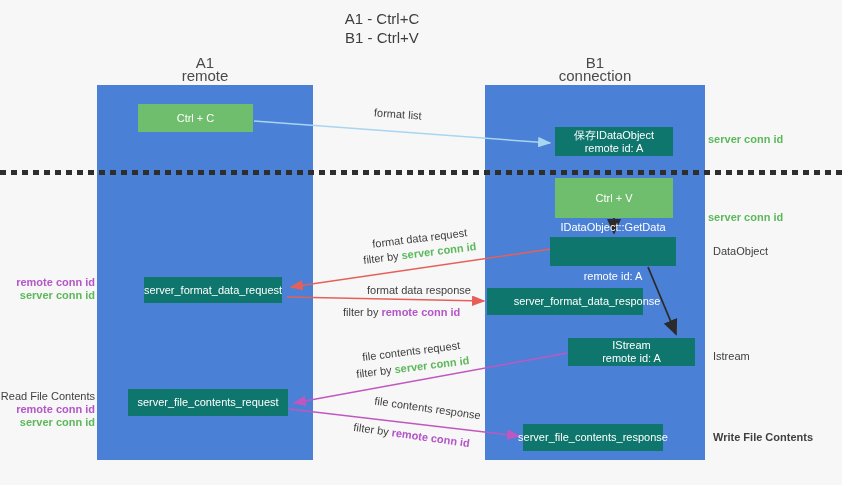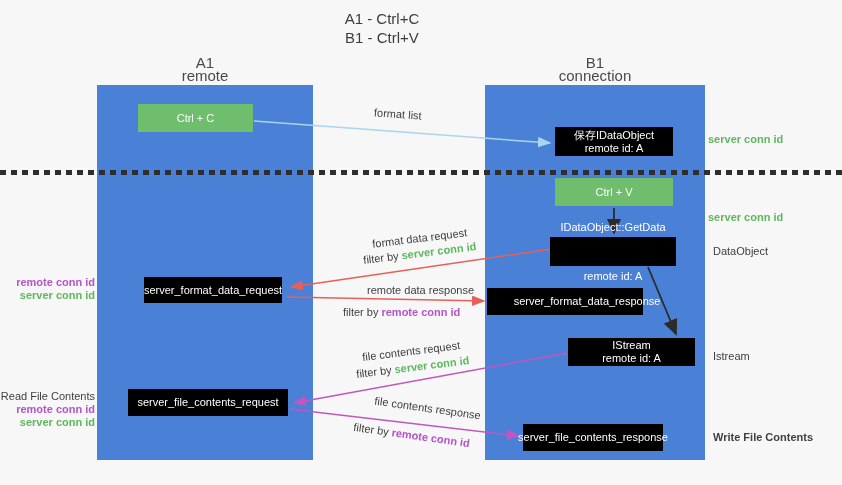--- a/index.html
+++ b/index.html
@@ -35,21 +35,21 @@
     z-index: 3;
   }
   .node {
     z-index: 4;
     display: flex; flex-direction: column;
     align-items: center; justify-content: center;
     color: #ffffff; font-size: 11px; line-height: 13px;
     text-align: center; white-space: nowrap;
   }
   .node.green  { background: #6fbe6d; }
-  .node.orange { background: #000000; }
+  .node.orange { background: #0f766e; }
   .lbl { font-size: 11px; line-height: 13px; white-space: nowrap; z-index: 4; }
   .dark   { color: #3f3f3f; }
   .green-t  { color: #5cb85c; font-weight: bold; }
   .purple-t { color: #b455c8; font-weight: bold; }
   .right-align { text-align: right; }
   .rot-up   { transform: rotate(-7deg); }
   .rot-dn   { transform: rotate(8deg); }
   .rot-sm   { transform: rotate(4deg); }
   .fp { display: inline-block; margin-right: 3px; }
 </style>
@@ -101,21 +101,21 @@
 
   <div class="abs divider"></div>
 
   <div class="abs node green" style="left:138px; top:104px; width:115px; height:28px;">
     <div>Ctrl + C</div>
   </div>
   <div class="abs node orange" style="left:555px; top:127px; width:118px; height:29px;">
     <div>保存IDataObject</div>
     <div>remote id: A</div>
   </div>
-  <div class="abs node green" style="left:555px; top:178px; width:118px; height:28px;">
+  <div class="abs node green" style="left:555px; top:178px; width:118px; height:40px;">
     <div>Ctrl + V</div>
   </div>
   <div class="abs node orange" style="left:550px; top:237px; width:126px; height:29px;gap:36px;">
     <div>IDataObject::GetData</div>
     <div>remote id: A</div>
   </div>
   <div class="abs node orange" style="left:144px; top:277px; width:138px; height:26px;">
     <div>server_format_data_request</div>
   </div>
   <div class="abs node orange" style="left:487px; top:288px; width:156px; height:27px;padding-left:44px;">
@@ -148,21 +148,21 @@
     <div class="lbl green-t">server conn id</div>
   </div>
 
   <div class="abs lbl dark rot-sm" style="left:374px; top:108px;">format list</div>
 
   <div class="abs lbl dark rot-up" style="left:372px; top:232px;">format data request</div>
   <div class="abs lbl rot-up" style="left:363px; top:247px;">
     <span class="fp dark">filter by</span><span class="green-t">server conn id</span>
   </div>
 
-  <div class="abs lbl dark" style="left:367px; top:284px;">remote data response</div>
+  <div class="abs lbl dark" style="left:367px; top:284px;">format data response</div>
   <div class="abs lbl" style="left:343px; top:306px;">
     <span class="fp dark">filter by</span><span class="purple-t">remote conn id</span>
   </div>
 
   <div class="abs lbl dark rot-up" style="left:362px; top:345px;">file contents request</div>
   <div class="abs lbl rot-up" style="left:356px; top:361px;">
     <span class="fp dark">filter by</span><span class="green-t">server conn id</span>
   </div>
 
   <div class="abs lbl dark rot-dn" style="left:374px; top:402px;">file contents response</div>

